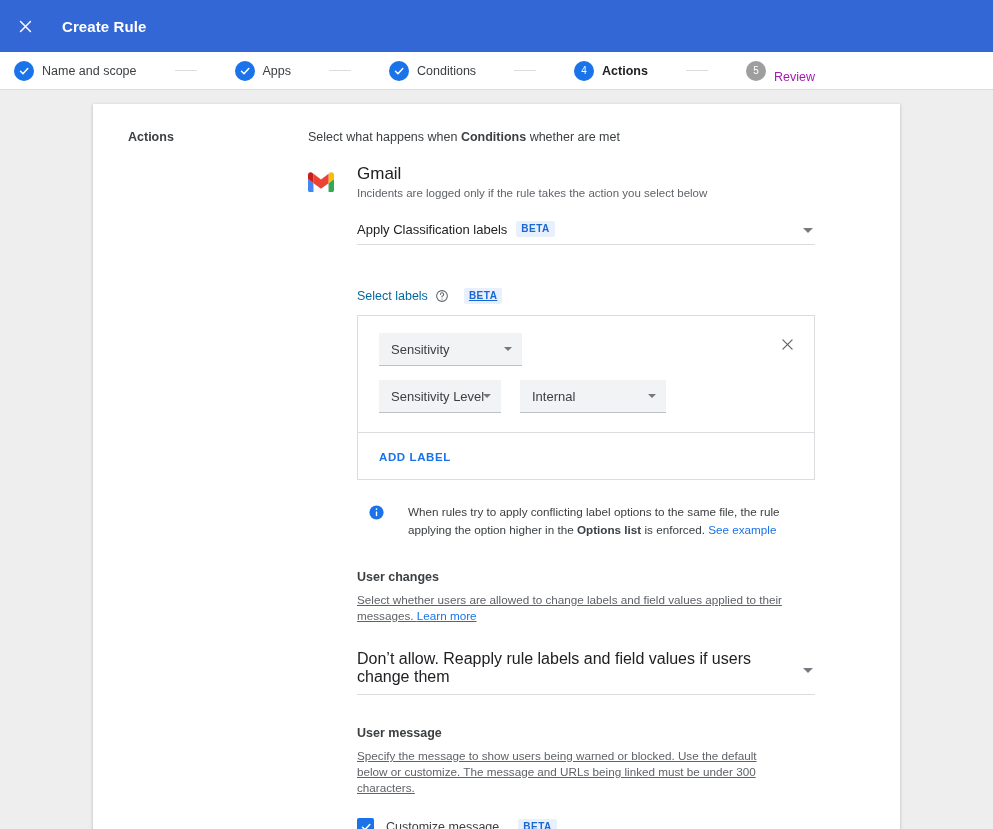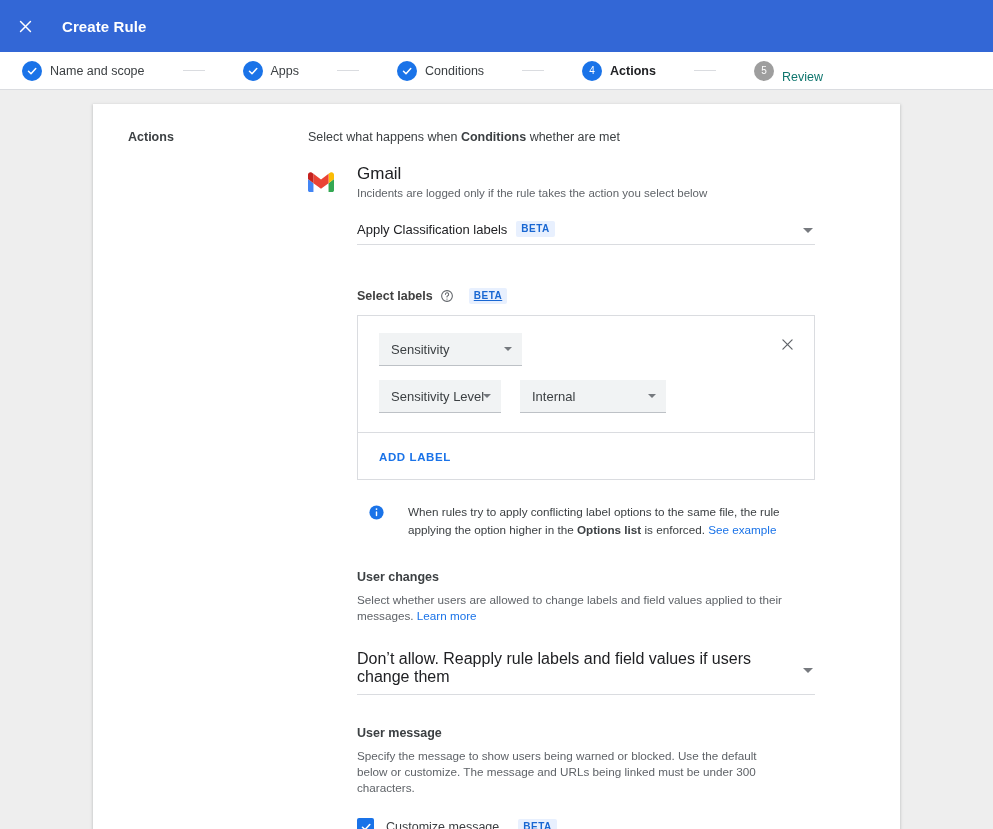--- a/index.html
+++ b/index.html
@@ -33,21 +33,21 @@
     letter-spacing: .1px;
     margin-left: 24px;
   }
 
   
   .stepper {
     height: 38px;
     background: #ffffff;
     display: flex;
     align-items: center;
-    padding: 0 22px;
+    padding: 0 14px;
     border-bottom: 1px solid #dadce0;
     gap: 28px;
   }
   .step {
     display: flex;
     align-items: center;
     gap: 8px;
   }
   .step-dot {
     width: 20px; height: 20px;
@@ -61,21 +61,21 @@
   .step-dot.done { background: #1a73e8; }
   .step-dot.current { background: #1a73e8; }
   .step-dot.upcoming { background: #9e9e9e; }
   .step-dot svg { display: block; }
   .step-label {
     font-size: 12.5px;
     color: #3c4043;
     white-space: nowrap;
   }
   .step-label.bold { font-weight: 700; color: #202124; }
-  .step-label.muted { color: #0f766e; margin-top: 12px; }
+  .step-label.muted { color: #a21caf; margin-top: 12px; }
   .step-sep {
     width: 22px;
     height: 1px;
     background: #dadce0;
     margin: 0 10px;
     flex: 0 0 auto;
   }
 
   
   .page {
@@ -186,22 +186,22 @@
   
   .labels-head {
     display: flex;
     align-items: center;
     gap: 7px;
     margin-top: 43px;
     margin-bottom: 11px;
   }
   .labels-head .txt {
     font-size: 12.5px;
-    font-weight: 700;
-    color: #404040;
+    font-weight: 400;
+    color: #0369a1;
   }
   .help-icon {
     width: 14px; height: 14px;
     flex: 0 0 14px;
     color: #5f6368;
   }
   .help-icon svg { display: block; }
   .labels-head .beta { margin-left: 8px; }
 
   
@@ -299,20 +299,21 @@
     font-weight: 700;
     color: #3c4043;
     margin-top: 31px;
   }
   .sub-desc {
     font-size: 11.7px;
     color: #5f6368;
     line-height: 16px;
     margin-top: 8px;
     max-width: 430px;
+    text-decoration: underline;
   }
 
   .big-select {
     position: relative;
     margin-top: 21px;
     border-bottom: 1px solid #dadce0;
     padding: 5px 26px 8px 0;
     cursor: pointer;
   }
   .big-select .val {

